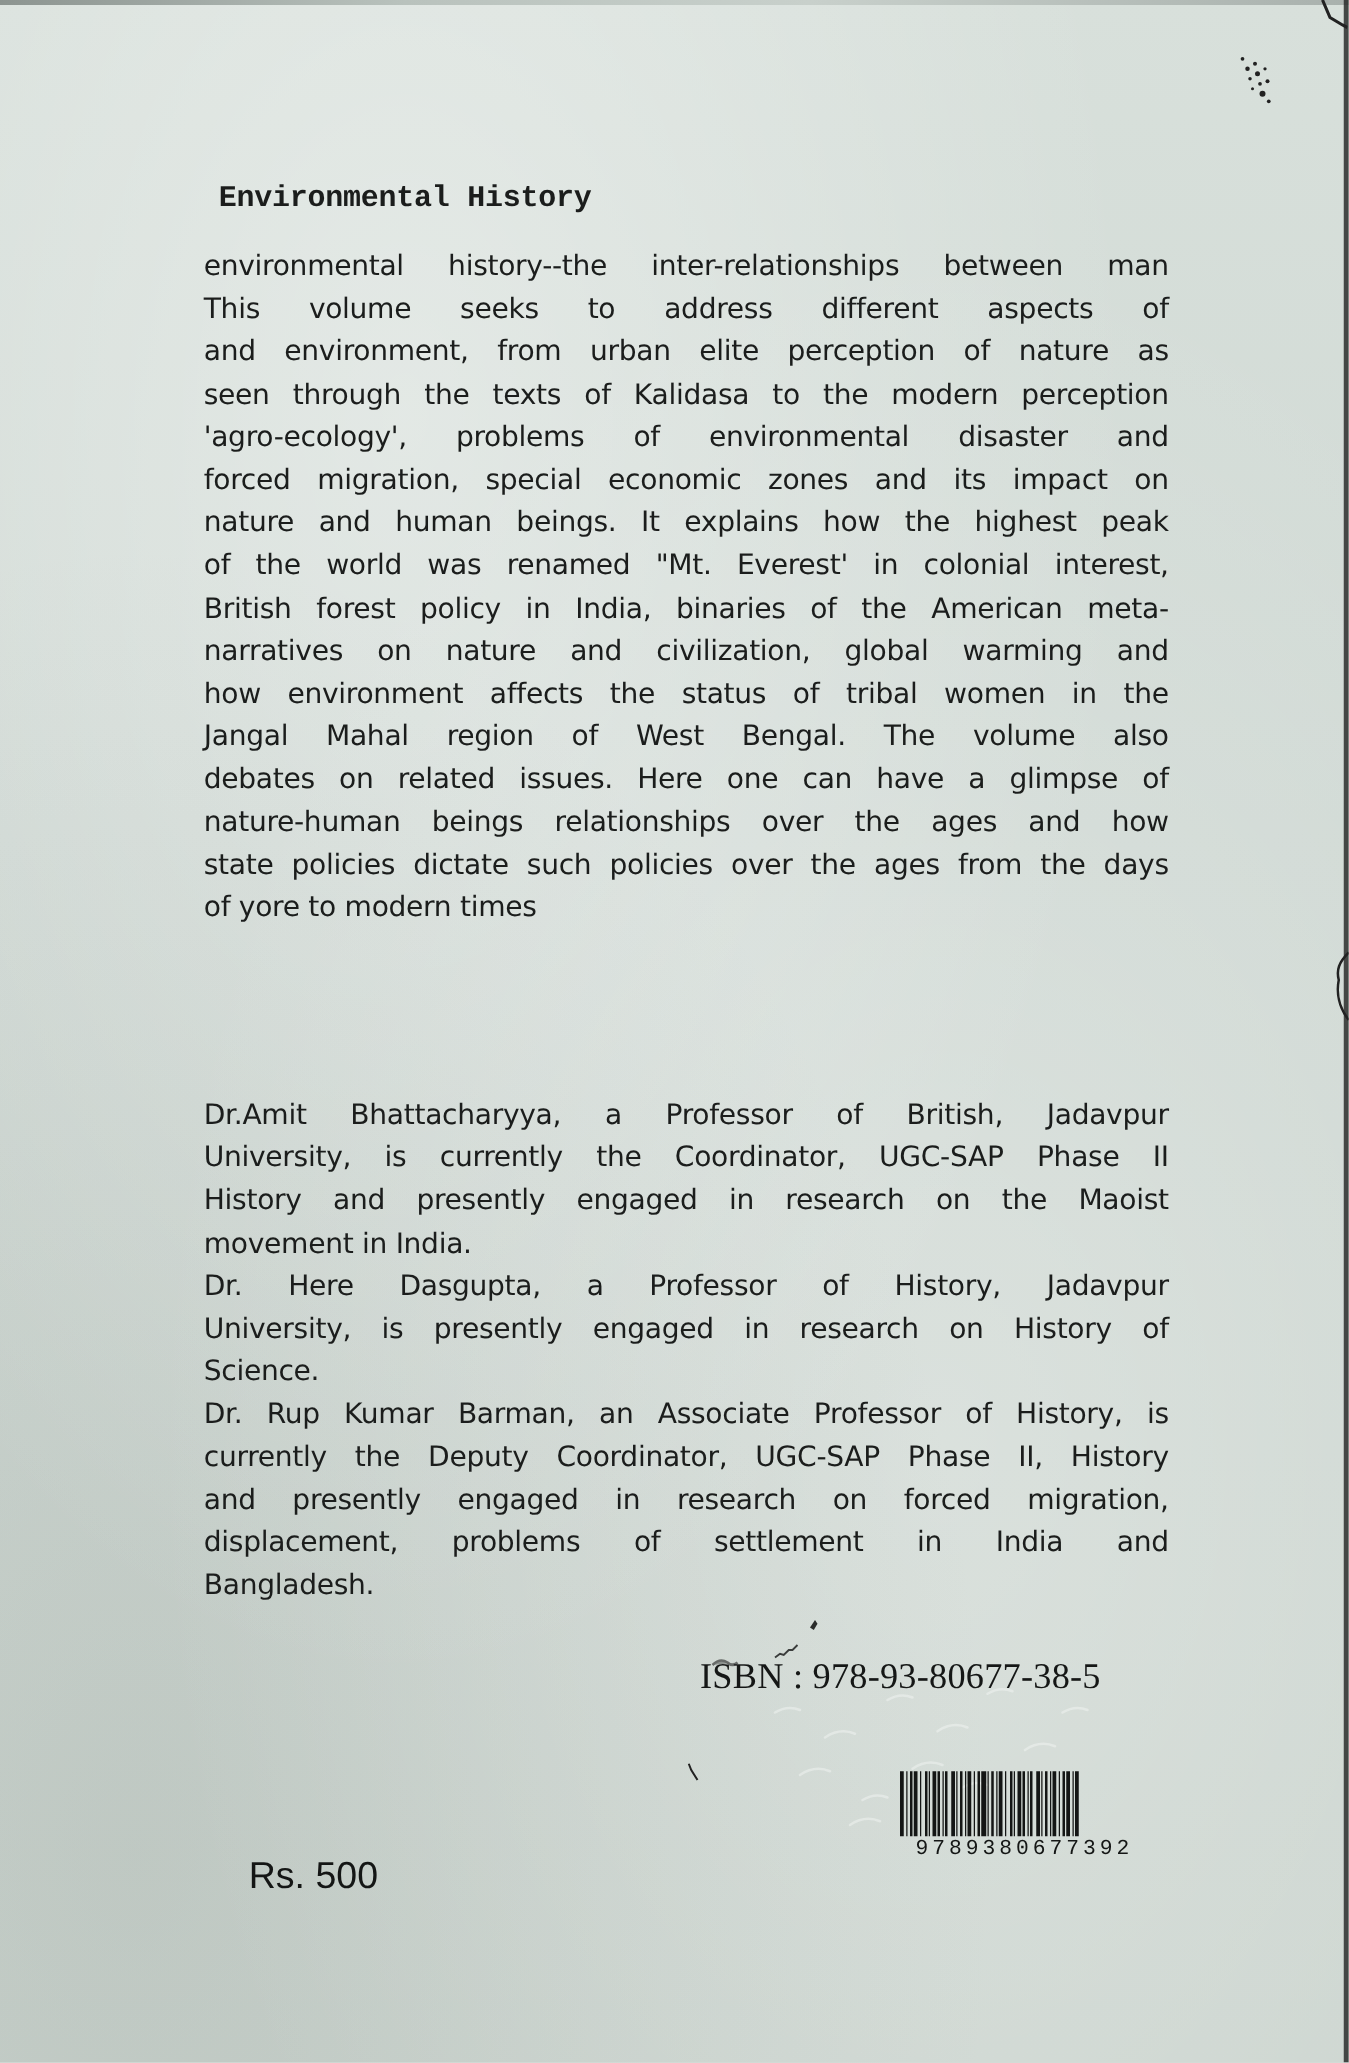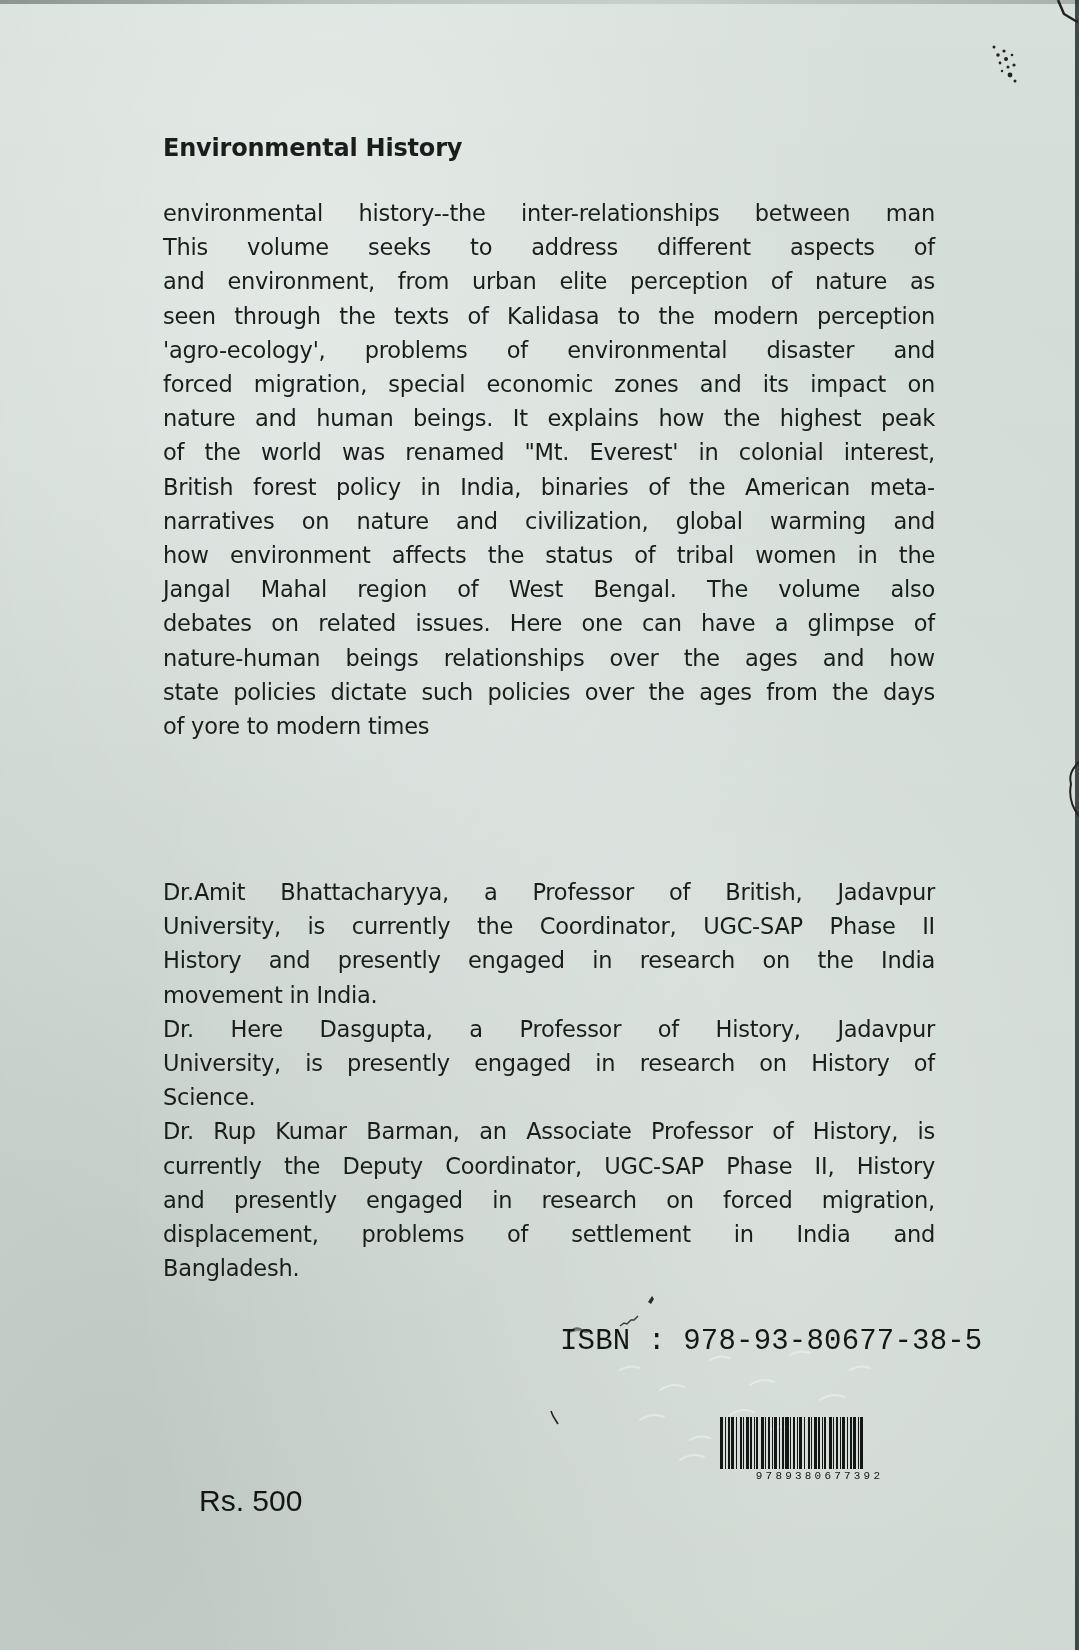--- a/index.html
+++ b/index.html
@@ -54,21 +54,22 @@
       width: 14px; height: 60px;
     }
     .title {
       position: absolute;
       left: 163px;
       top: 134px;
       font-size: 24px;
       font-weight: bold;
       letter-spacing: -0.2px;
       color: #1b1d1c;
-      margin: 0;
+      margin: 12px;
+      font-family: Liberation Mono, monospace;
     }
     .para {
       position: absolute;
       left: 163px;
       width: 772px;
       font-size: 22.5px;
       line-height: 34.2px;
       text-align: justify;
       margin: 0;
       color: #1b1d1c;
@@ -82,21 +83,21 @@
     }
     .para span.line.last {
       text-align-last: left;
     }
     .description { top: 196px; }
     .bios { top: 875px; }
     .isbn {
       position: absolute;
       left: 560px;
       top: 1325px;
-      font-family: Liberation Mono, monospace;
+      font-family: Liberation Serif, serif;
       font-size: 29px;
       color: #151716;
       letter-spacing: 0.2px;
       margin: 0;
     }
     .barcode {
       position: absolute;
       left: 720px;
       top: 1417px;
       width: 199px;
@@ -111,21 +112,21 @@
     .barcode-bars i {
       display: block;
       background: #141615;
       height: 100%;
     }
     .barcode-number {
       display: block;
       width: 199px;
       text-align: center;
       font-family: "Liberation Mono", monospace;
-      font-size: 11px;
+      font-size: 17px;
       letter-spacing: 3.2px;
       color: #141615;
       margin-top: 1px;
     }
     .price {
       position: absolute;
       left: 183px;
       top: 1468px;
       font-family: "Liberation Sans", sans-serif;
       font-size: 30px;
@@ -201,21 +202,21 @@
     <span class="line">Jangal Mahal region of West Bengal. The volume also</span>
     <span class="line">debates on related issues. Here one can have a glimpse of</span>
     <span class="line">nature-human beings relationships over the ages and how</span>
     <span class="line">state policies dictate such policies over the ages from the days</span>
     <span class="line last">of yore to modern times</span>
   </p>
 
   <p class="para bios">
     <span class="line">Dr.Amit Bhattacharyya, a Professor of British, Jadavpur</span>
     <span class="line">University, is currently the Coordinator, UGC-SAP Phase II</span>
-    <span class="line">History and presently engaged in research on the India</span>
+    <span class="line">History and presently engaged in research on the Maoist</span>
     <span class="line last">movement in India.</span>
     <span class="line">Dr. Here Dasgupta, a Professor of History, Jadavpur</span>
     <span class="line">University, is presently engaged in research on History of</span>
     <span class="line last">Science.</span>
     <span class="line">Dr. Rup Kumar Barman, an Associate Professor of History, is</span>
     <span class="line">currently the Deputy Coordinator, UGC-SAP Phase II, History</span>
     <span class="line">and presently engaged in research on forced migration,</span>
     <span class="line">displacement, problems of settlement in India and</span>
     <span class="line last">Bangladesh.</span>
   </p>

